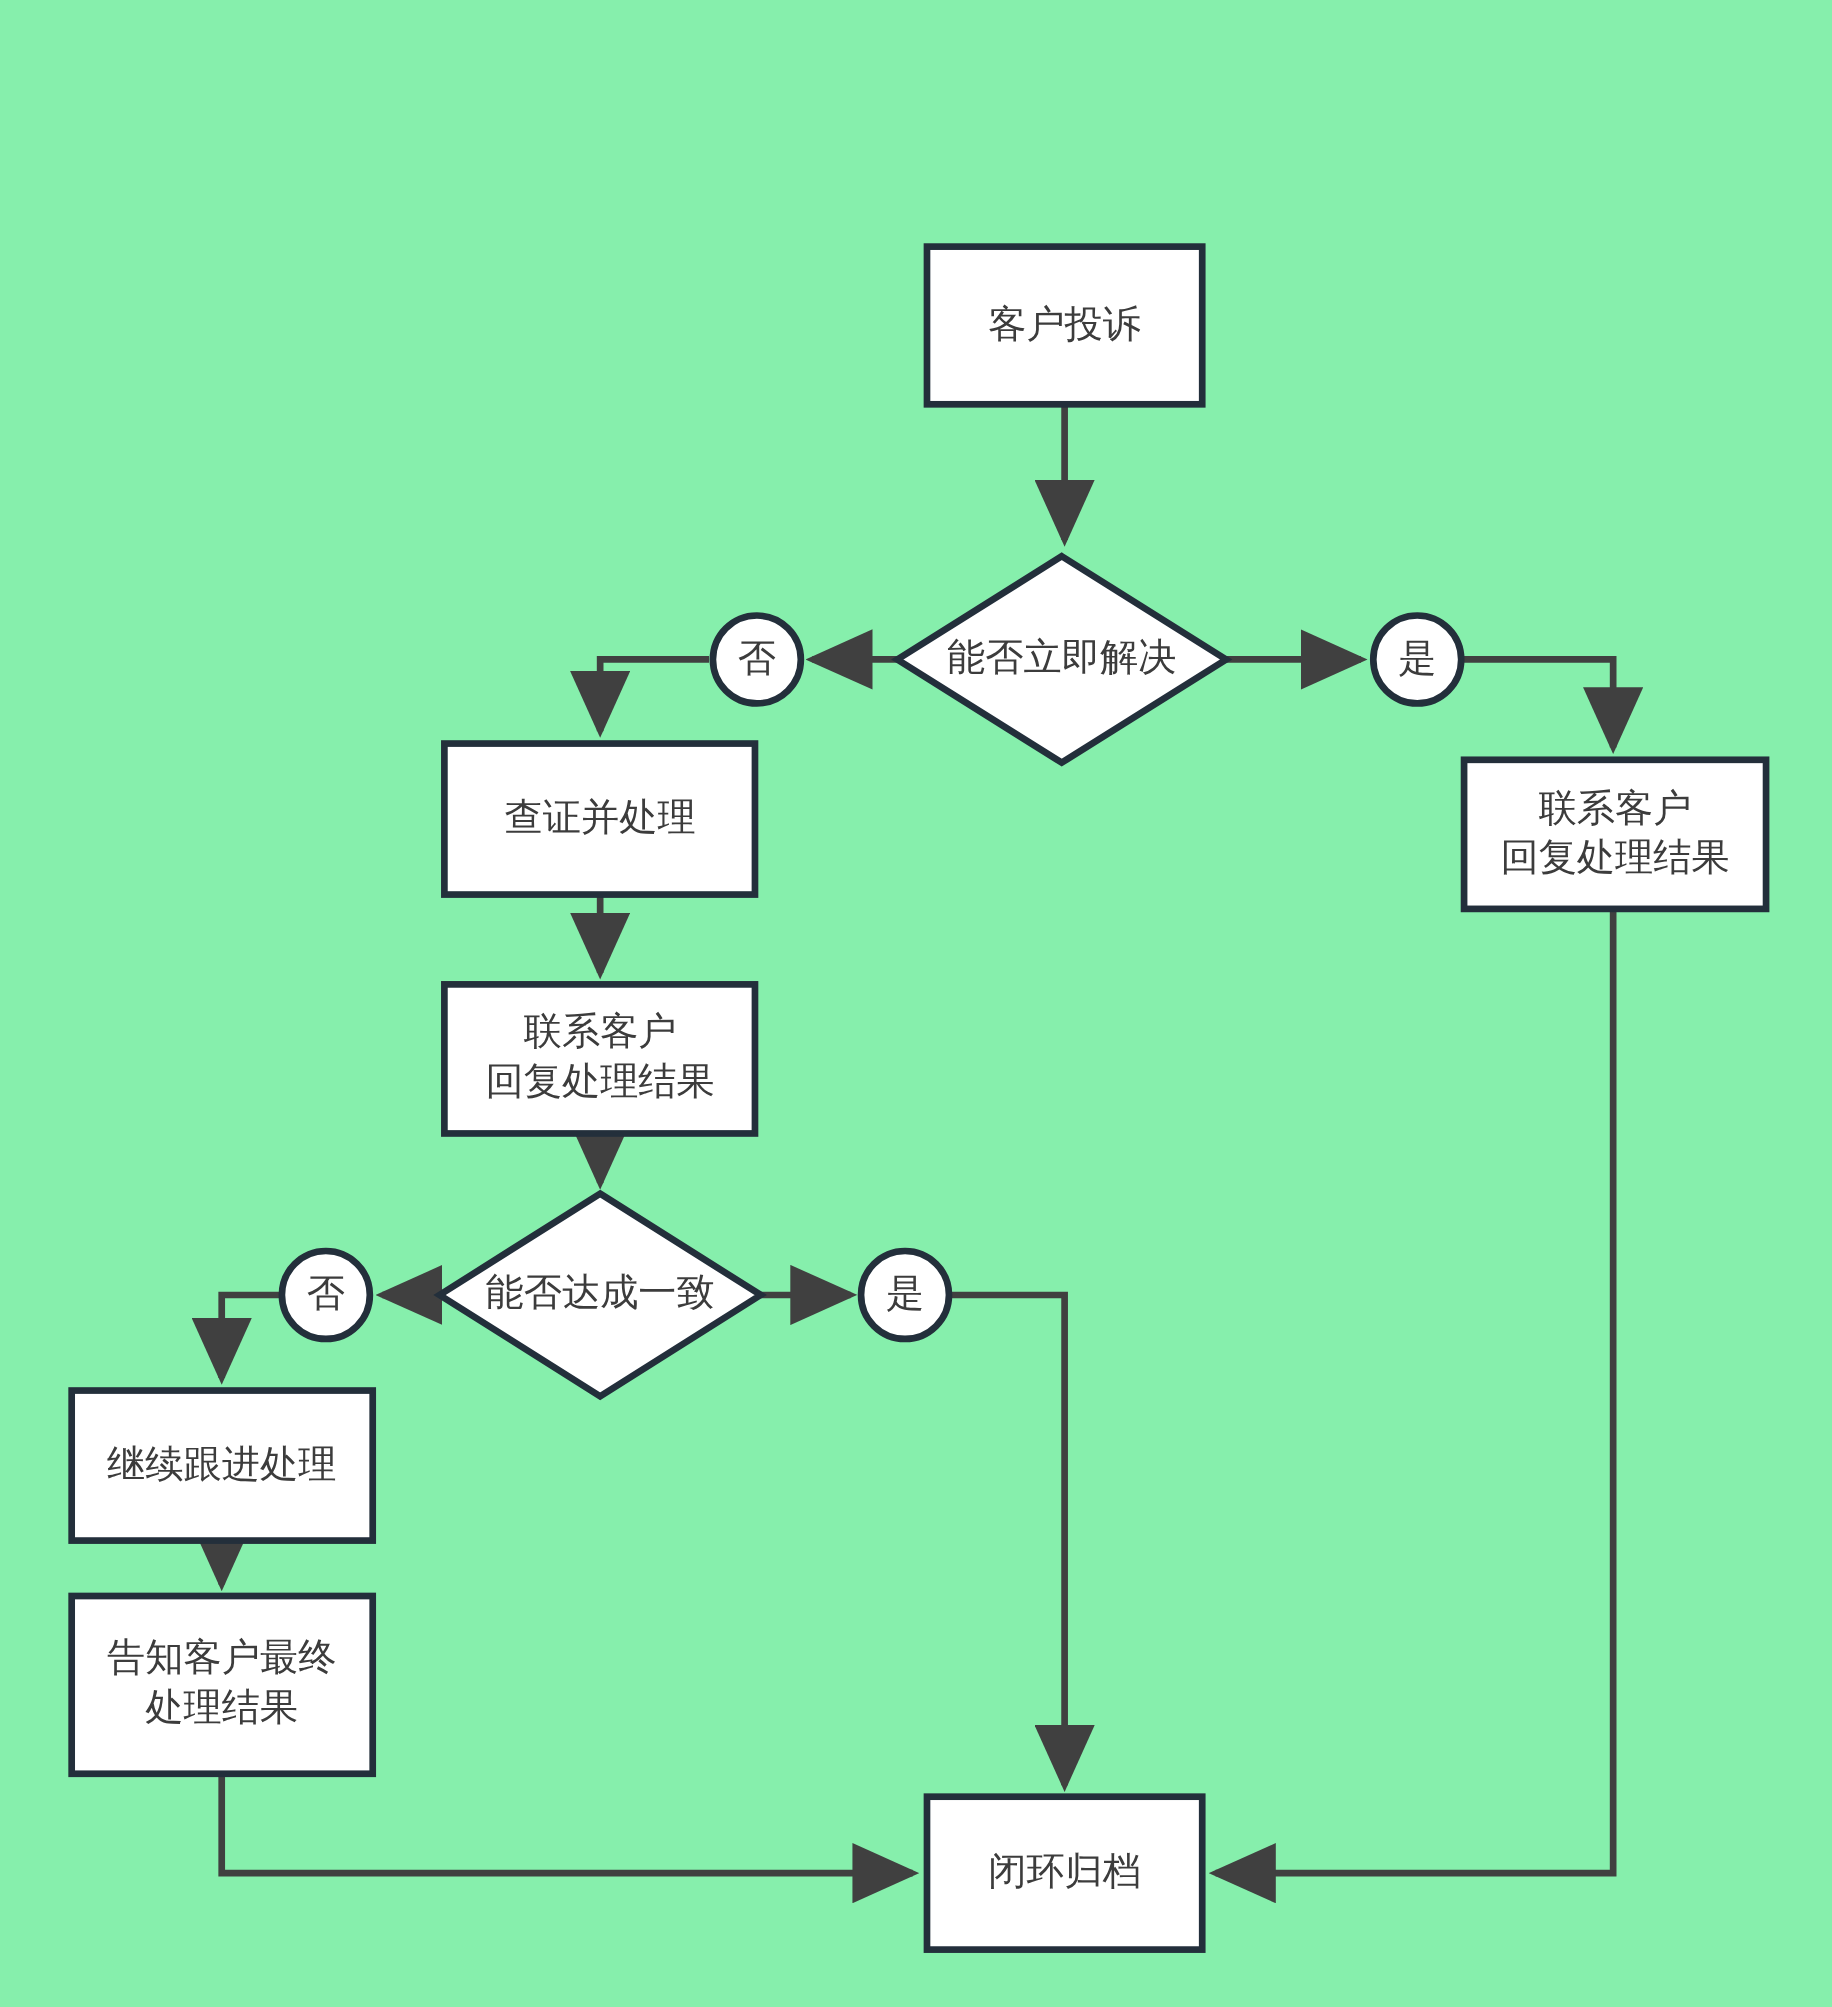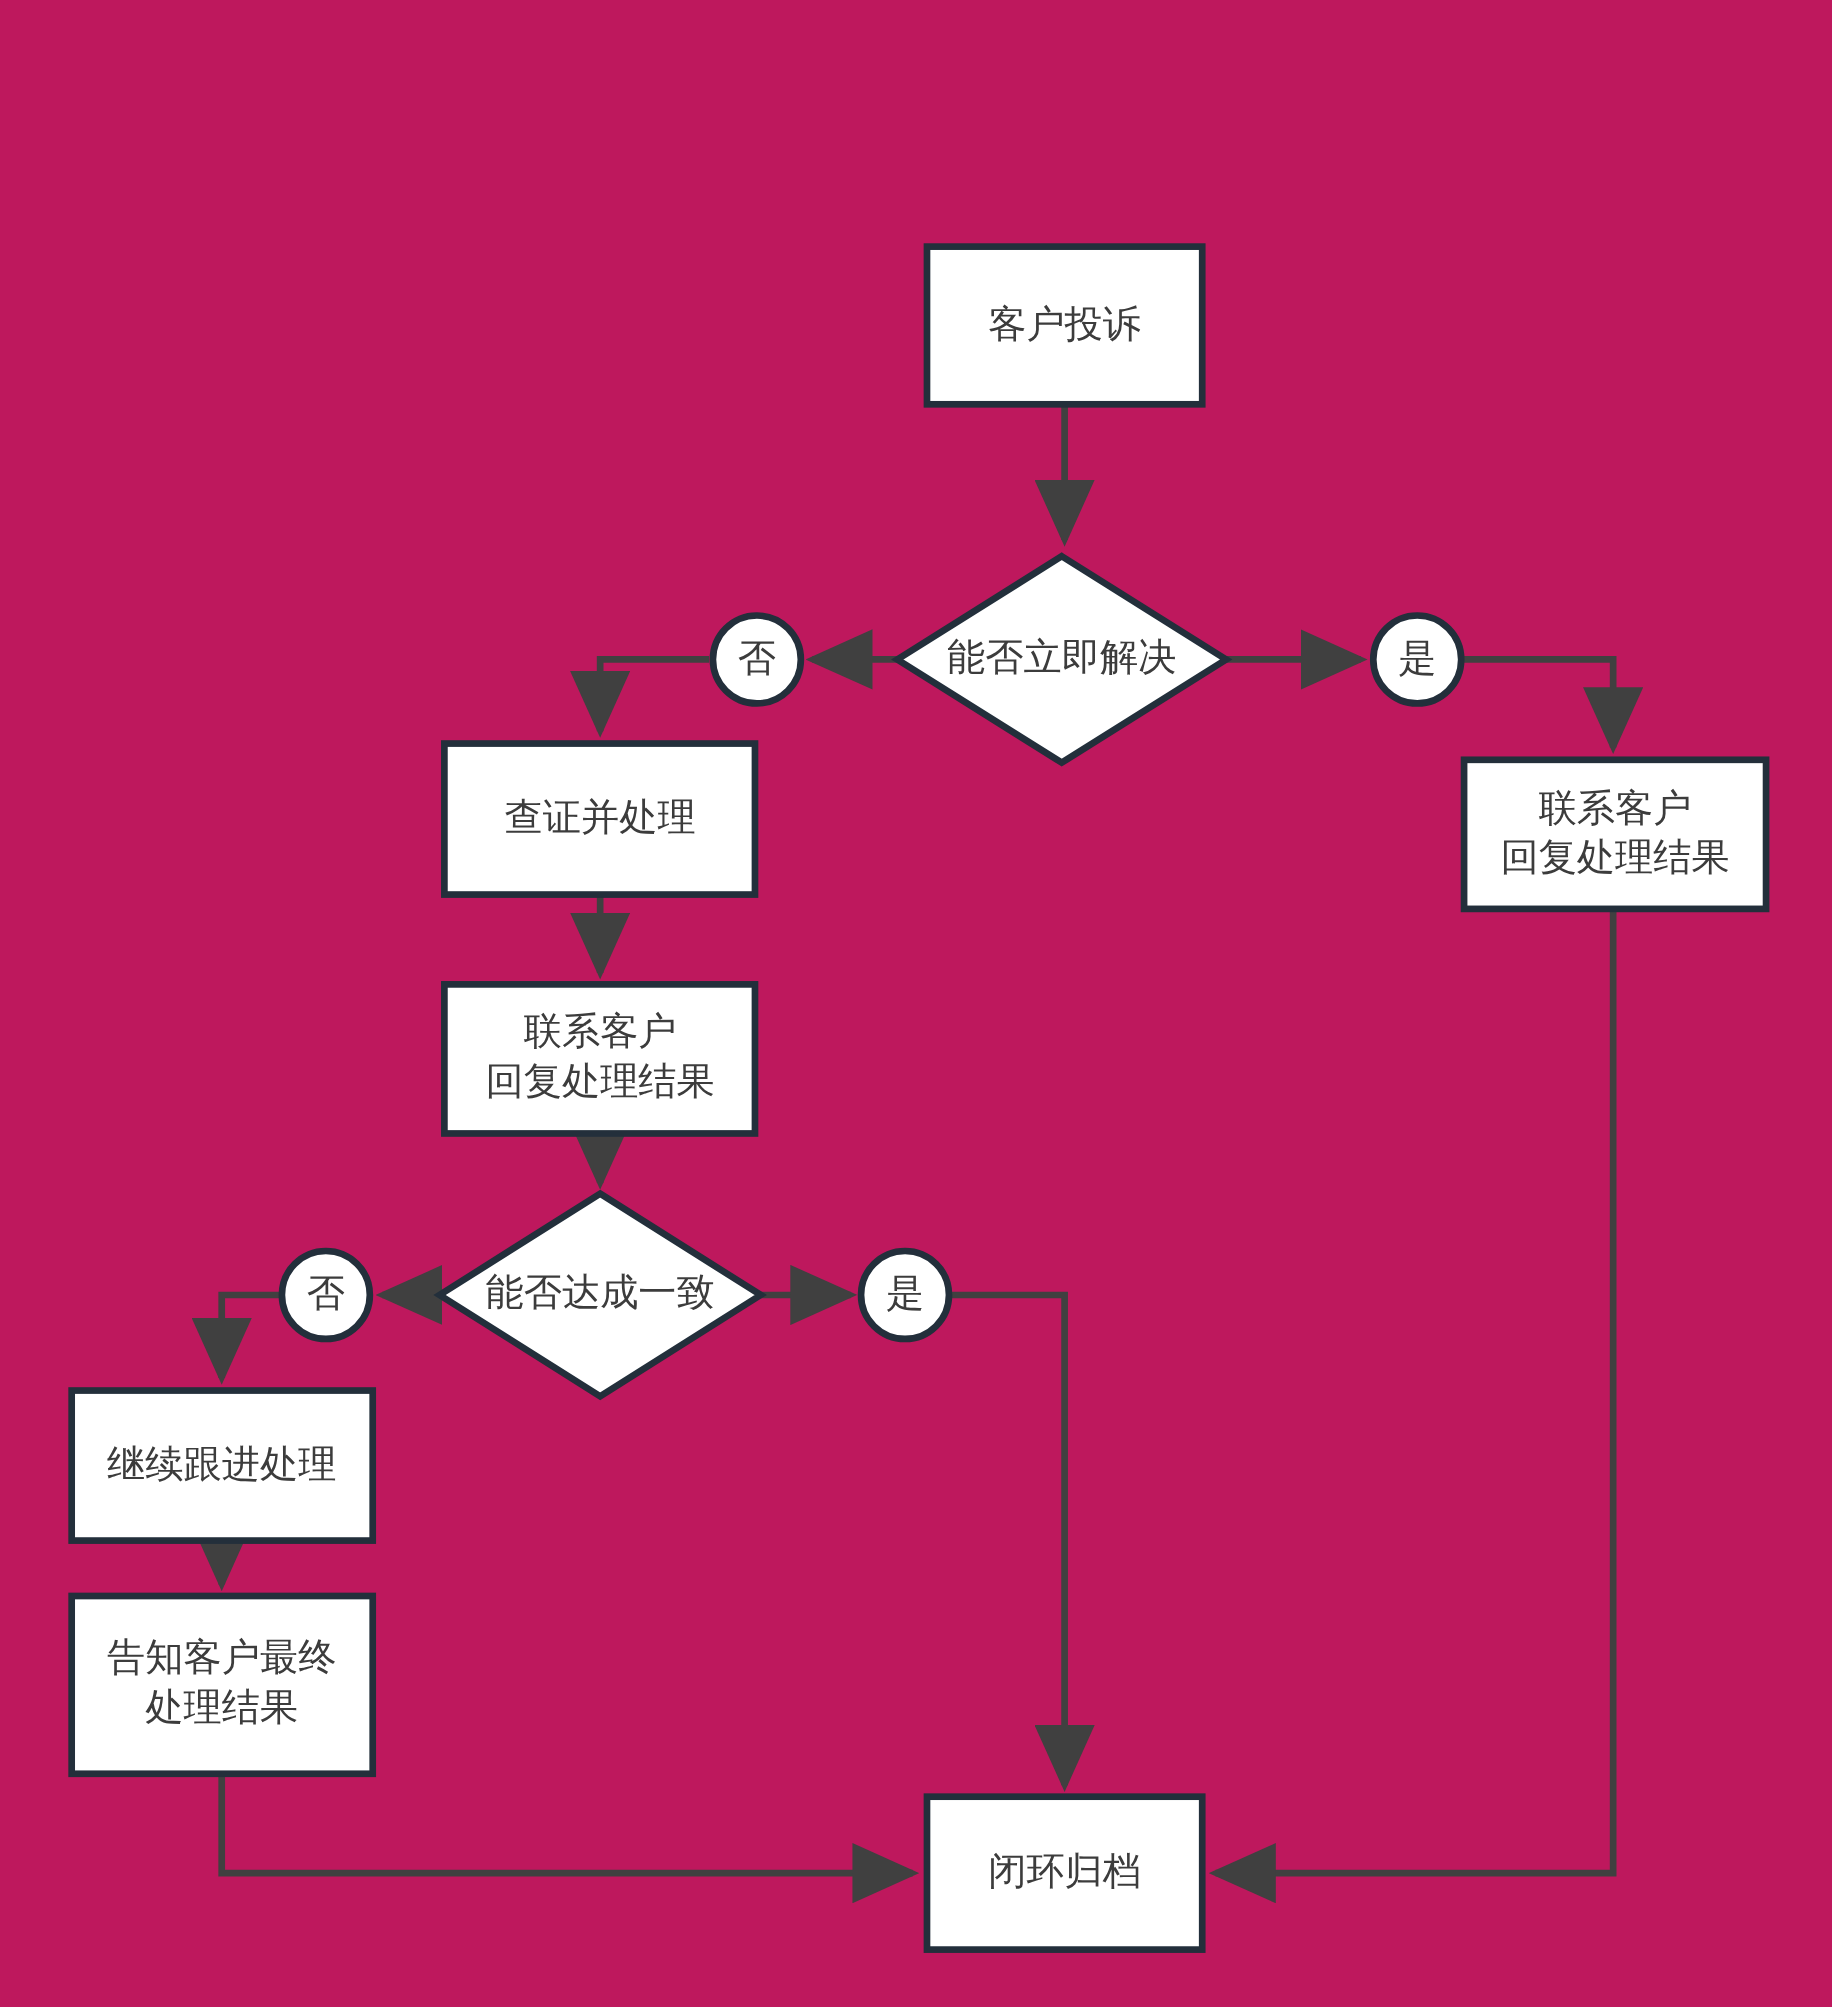--- a/index.html
+++ b/index.html
@@ -4,21 +4,21 @@
 <style>
   html, body {
     margin: 0;
     padding: 0;
     background: #000000;
   }
   #canvas {
     position: relative;
     width: 1832px;
     height: 2007px;
-    background: #be185d;
+    background: #86efac;
     overflow: hidden;
     font-family: "Liberation Sans", "DejaVu Sans", sans-serif;
   }
   svg#diagram {
     position: absolute;
     left: 0;
     top: 0;
     width: 1832px;
     height: 2007px;
   }

